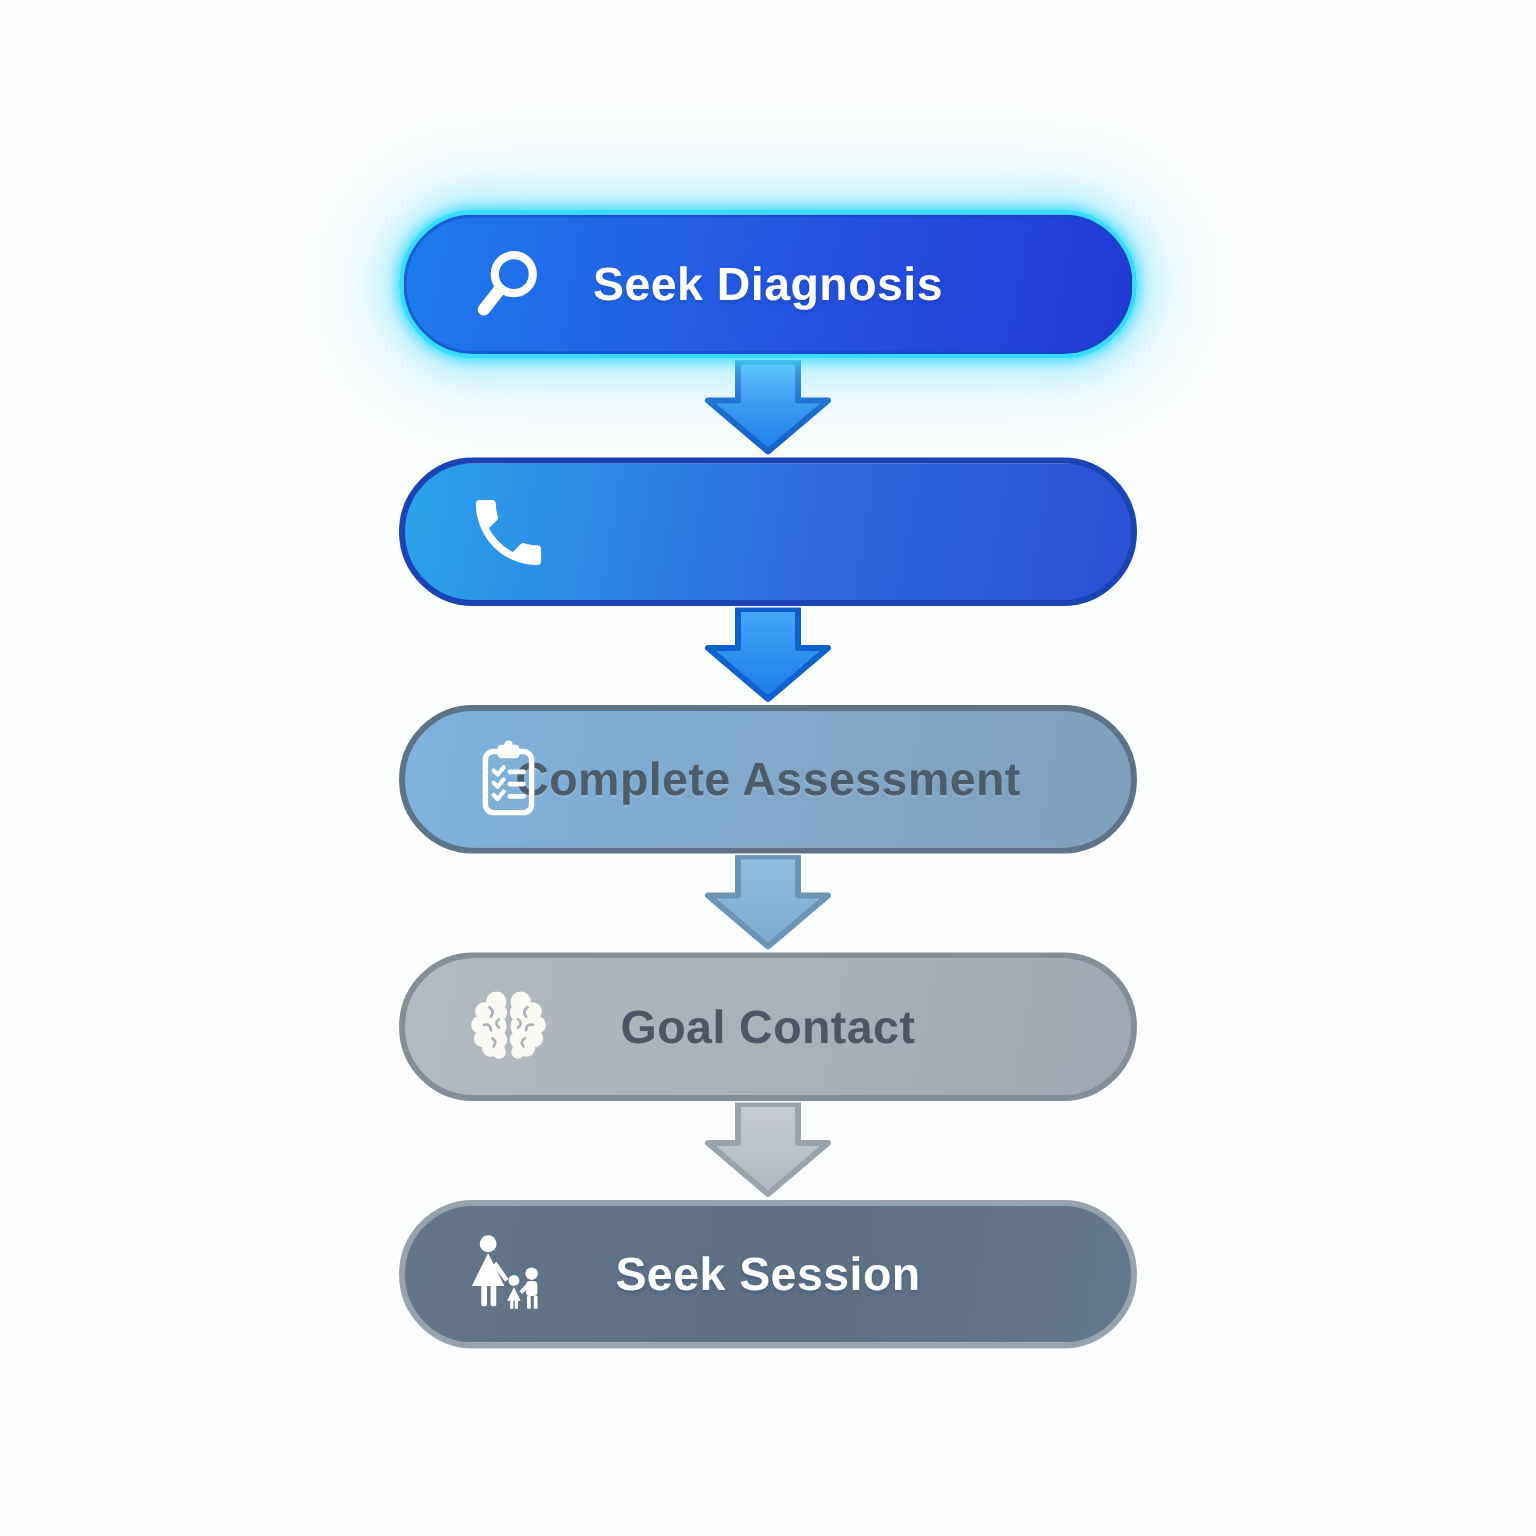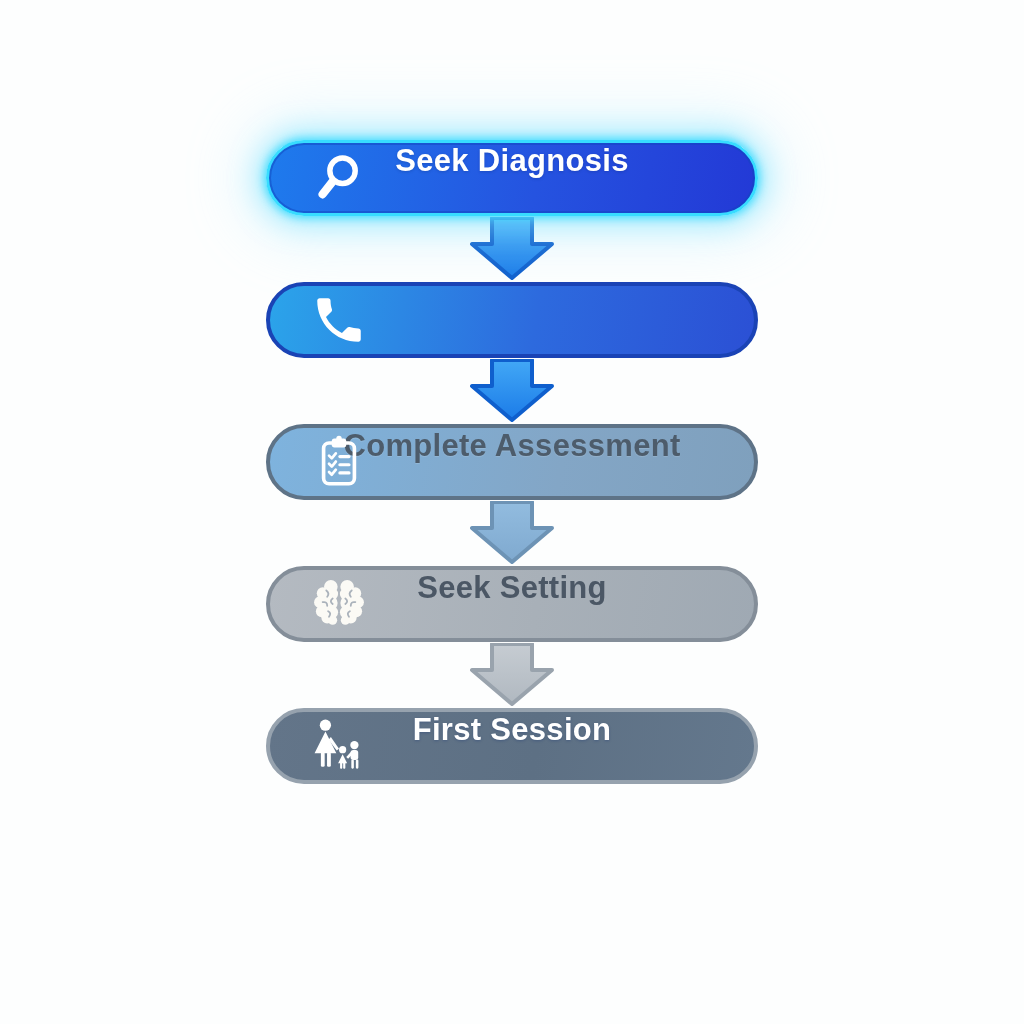--- a/index.html
+++ b/index.html
@@ -12,24 +12,24 @@
     margin:0 auto;
   }
   .flow{
     position:absolute;
     left:50%;top:140px;
     transform:translateX(-50%);
     display:flex;flex-direction:column;align-items:center;
   }
   .pill{
     position:relative;
-    width:492px;height:76px;
+    width:492px;height:99px;
     border-radius:52px;
     box-sizing:border-box;
-    display:flex;justify-content:center;
+    display:flex;align-items:center;justify-content:center;
   }
   .pill .icon{
     position:absolute;left:40px;top:50%;
     transform:translateY(-50%);
     width:58px;height:58px;
     display:flex;align-items:center;justify-content:center;
   }
   .pill .icon svg{width:100%;height:100%;}
   .label{
     font-size:31px;font-weight:bold;letter-spacing:.3px;
@@ -174,21 +174,21 @@
               <path d="M14 30 q5 -1 5 4"></path>
             <path d="M20 40 q4 2 1 6"></path>
               <path d="M25 26 q-4 3 0 6"></path>
             <path d="M46 17 q-4 3 -1 7"></path>
               <path d="M50 30 q-5 -1 -5 4"></path>
             <path d="M44 40 q-4 2 -1 6"></path>
               <path d="M39 26 q4 3 0 6"></path>
           </g>
         </svg>
       </span>
-      <span class="label">Seek Setting</span>
+      <span class="label">Goal Contact</span>
     </div>
 
     <div class="arrow-slot">
       <svg width="102" height="64" viewBox="0 0 102 64">
         <defs>
           <linearGradient id="ag4" x1="0" y1="0" x2="0" y2="1">
             <stop offset="0" stop-color="#c6ccd2"></stop>
               <stop offset="1" stop-color="#b0b8c0"></stop>
           </linearGradient>
         </defs>
@@ -210,17 +210,17 @@
             <rect x="33.2" y="50" width="2.4" height="7" rx="1"></rect>
             <rect x="36.6" y="50" width="2.4" height="7" rx="1"></rect>
             <circle cx="49" cy="31" r="4.6"></circle>
             <rect x="44.8" y="36.5" width="8.4" height="11" rx="3"></rect>
             <rect x="45.6" y="47" width="2.8" height="10" rx="1.2"></rect>
             <rect x="50.6" y="47" width="2.8" height="10" rx="1.2"></rect>
             <path d="M45.5 38 L40 44 L42 46 L47 41 Z"></path>
           </g>
         </svg>
       </span>
-      <span class="label label-light">First Session</span>
+      <span class="label label-light">Seek Session</span>
     </div>
 
   </div>
 </div>
 
 </body></html>

